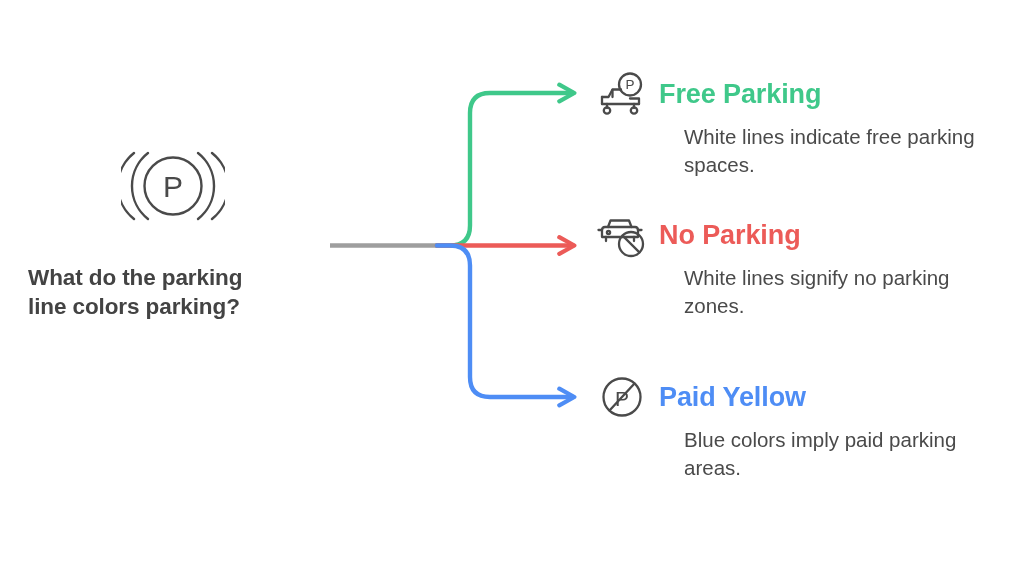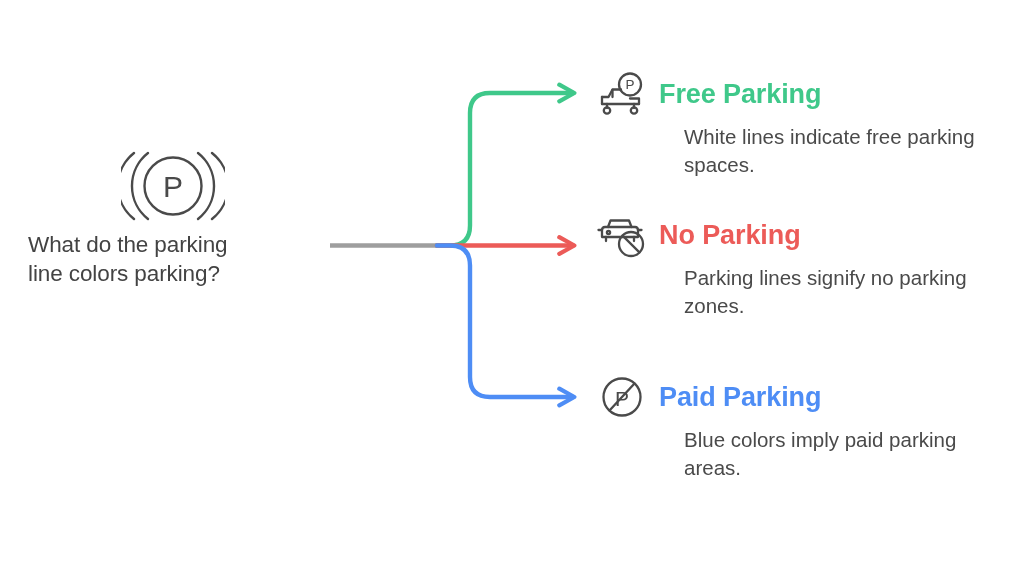--- a/index.html
+++ b/index.html
@@ -32,23 +32,23 @@
     width: 290px;
   }
   .root-icon-wrap {
     width: 290px;
     height: 88px;
     display: flex;
     align-items: center;
     justify-content: center;
   }
   .root-title {
-    margin-top: 1px;
+    margin-top: 34px;
     font-size: 22.5px;
-    font-weight: normal;
+    font-weight: bold;
     line-height: 1.28;
     color: #434343;
     letter-spacing: -0.1px;
     width: 268px;
   }
 
   
   .branch {
     position: absolute;
     left: 596px;
@@ -178,30 +178,30 @@
           <path d="M 38 28 L 38 32"></path>
           <circle cx="12.5" cy="23.5" r="1.6"></circle>
 
           <circle cx="35" cy="35" r="12"></circle>
           <path d="M 26.6 26.6 L 43.4 43.4"></path>
         </g>
       </svg>
     </span>
     <span class="branch-label lbl-no">No Parking</span>
   </div>
-  <div class="branch-desc">Parking lines signify no parking zones.</div>
+  <div class="branch-desc">White lines signify no parking zones.</div>
 </div>
 
 <div class="branch" id="branch-paid">
   <div class="branch-head">
     <span class="branch-icon">
       <svg width="52" height="52" viewBox="0 0 52 52" xmlns="http://www.w3.org/2000/svg">
         <g fill="none" stroke="#4A4A4A" stroke-width="2.3" stroke-linecap="round" stroke-linejoin="round">
           <circle cx="26" cy="26" r="18.5"></circle>
           <path d="M 13.5 39.5 L 38.5 12.5"></path>
         </g>
         <text x="26" y="27" text-anchor="middle" dominant-baseline="central" font-family="Liberation Sans, sans-serif" font-size="21" fill="#4A4A4A">P</text>
       </svg>
     </span>
-    <span class="branch-label lbl-paid">Paid Parking</span>
+    <span class="branch-label lbl-paid">Paid Yellow</span>
   </div>
   <div class="branch-desc">Blue colors imply paid parking areas.</div>
 </div>
 
 </body></html>

